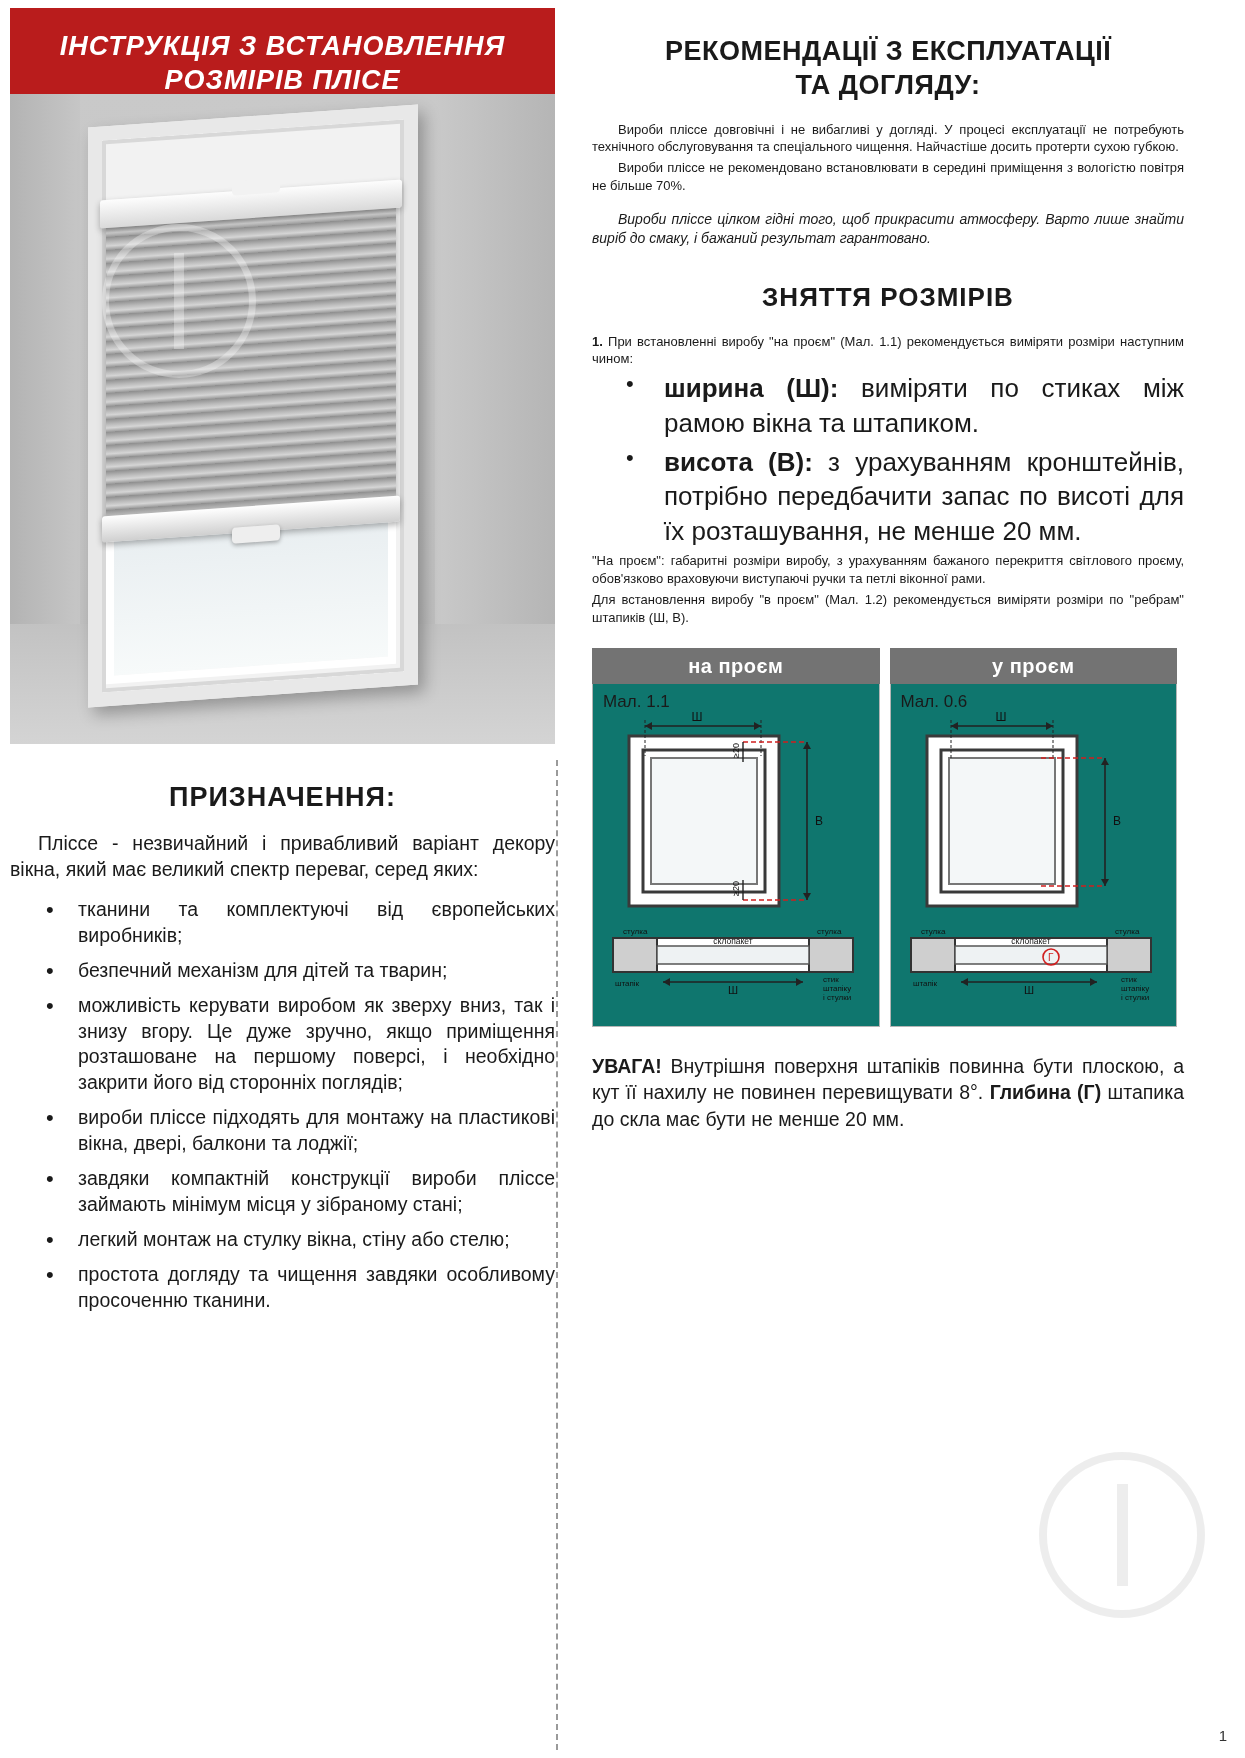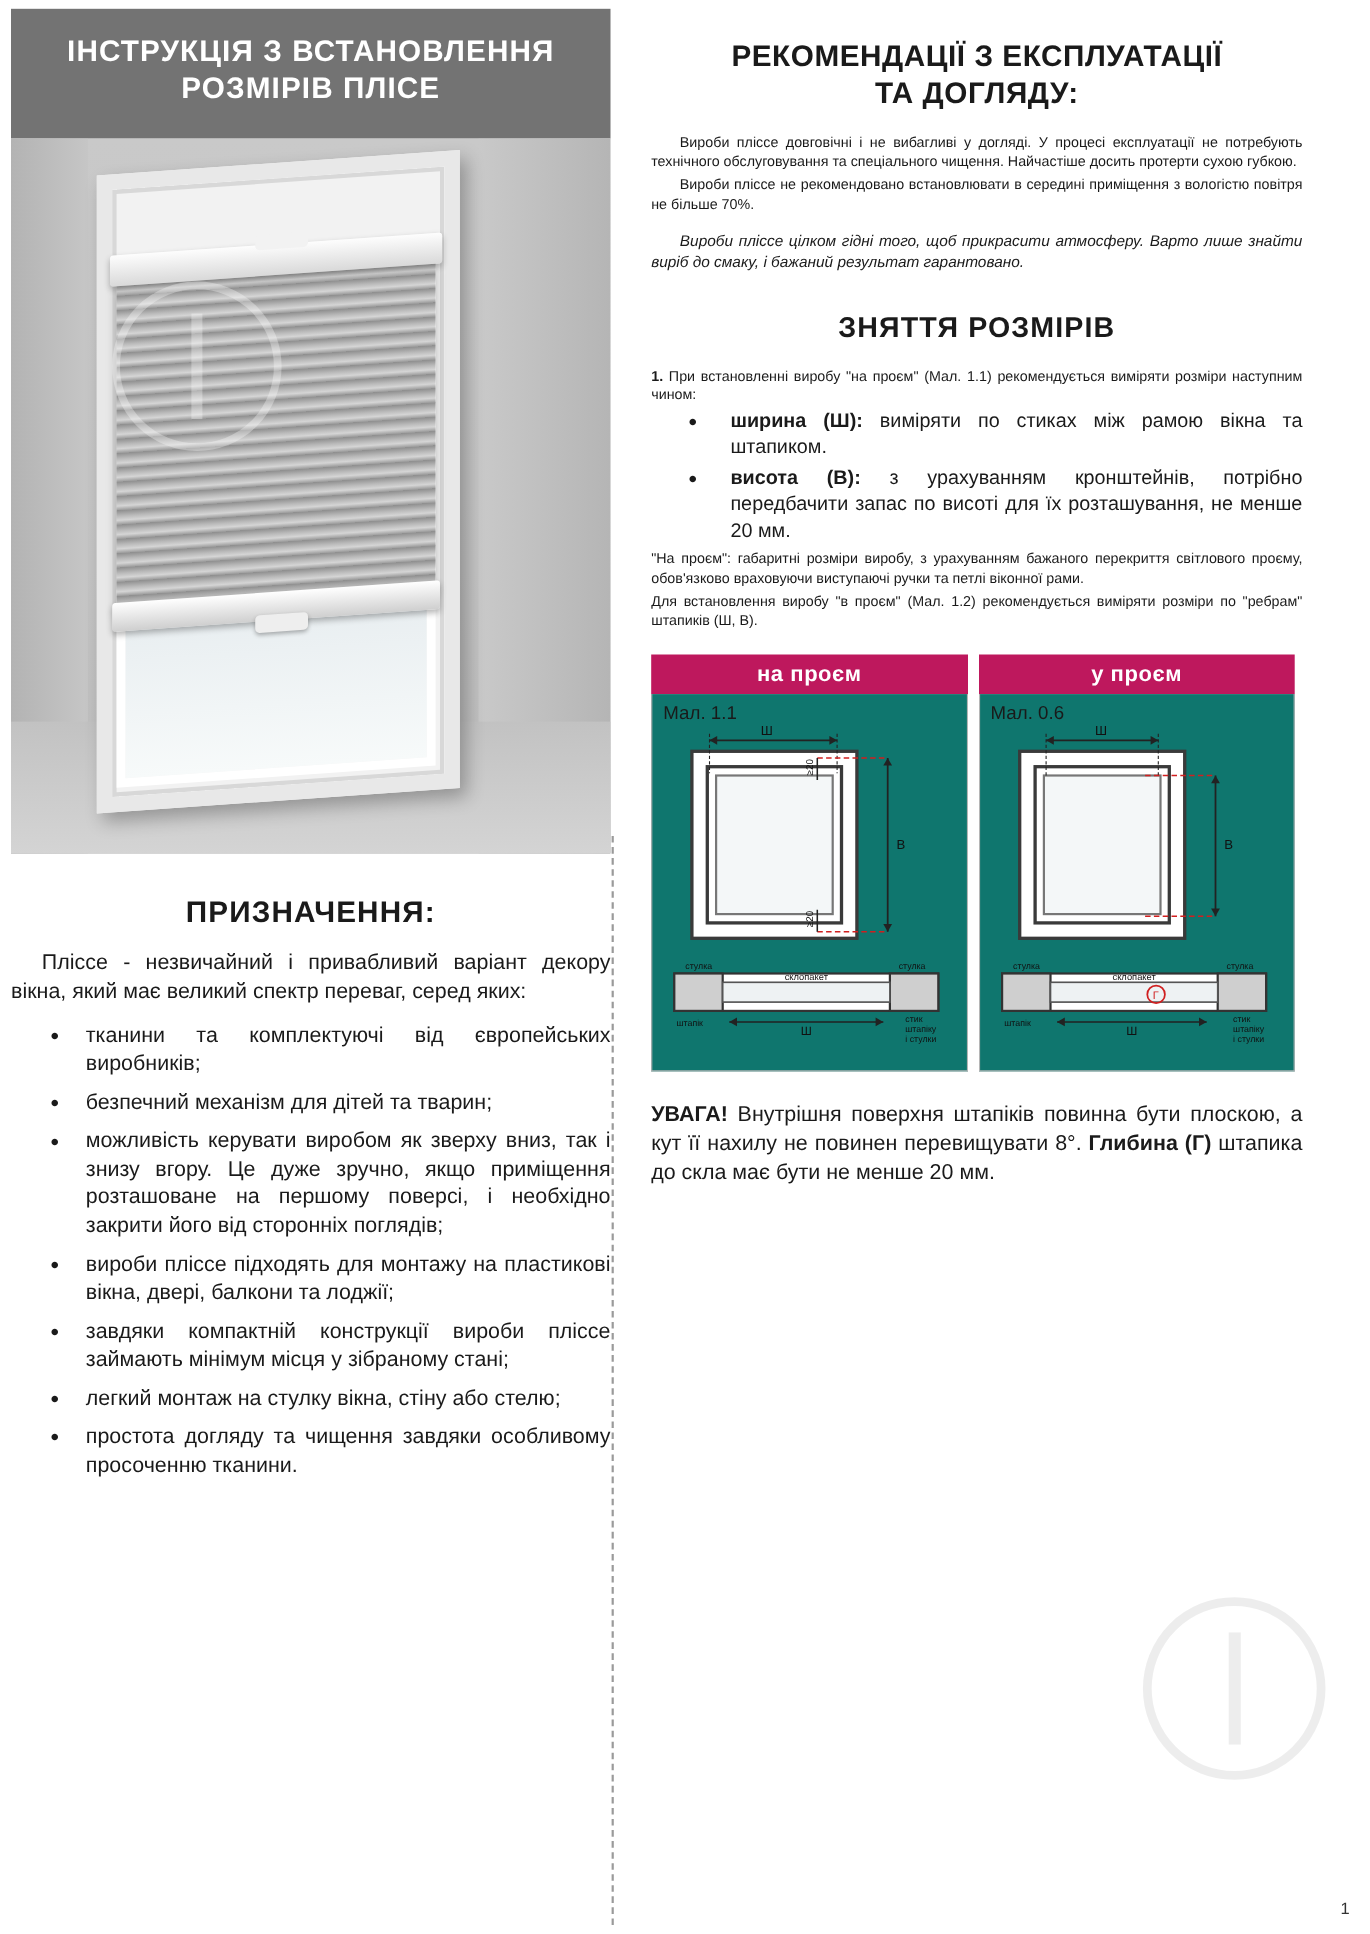--- a/index.html
+++ b/index.html
@@ -24,30 +24,31 @@
 
   
   .col-left {
     position: absolute;
     left: 10px;
     top: 8px;
     width: 545px;
     height: 1740px;
   }
   .title-banner {
-    background: #737373;
+    background: #b91c1c;
     color: #ffffff;
     text-align: center;
     font-weight: bold;
     font-size: 27px;
     letter-spacing: 1px;
     padding: 22px 10px 16px 10px;
     line-height: 1.25;
     box-sizing: border-box;
-    height: 118px;
+    height: 86px;
+    font-style: italic;
   }
   .photo {
     position: relative;
     width: 545px;
     height: 650px;
     background: linear-gradient(180deg,#c9c9c9 0%, #c4c4c4 60%, #bdbdbd 100%);
     overflow: hidden;
   }
   .photo .wall-left {
     position: absolute;
@@ -248,21 +249,21 @@
     letter-spacing: 1px;
     margin: 34px 0 20px 0;
   }
   ul.r-bullets {
     margin: 4px 0 4px 0;
     padding: 0;
     list-style: none;
   }
   ul.r-bullets li {
     position: relative;
-    font-size: 18px;
+    font-size: 26px;
     line-height: 1.33;
     text-align: justify;
     padding-left: 72px;
     margin-bottom: 4px;
   }
   ul.r-bullets li::before {
     content: "•";
     position: absolute;
     left: 34px;
     top: -2px;
@@ -271,21 +272,21 @@
 
   
   .figtable {
     margin-top: 22px;
     display: flex;
     gap: 10px;
     width: 585px;
   }
   .figcell { width: 288px; }
   .fighead {
-    background: #be185d;
+    background: #737373;
     color: #ffffff;
     font-weight: bold;
     font-size: 20px;
     text-align: center;
     padding: 7px 0 6px 0;
     letter-spacing: .5px;
   }
   .figbody {
     border: 1px solid #b5b5b5;
     border-top: none;

